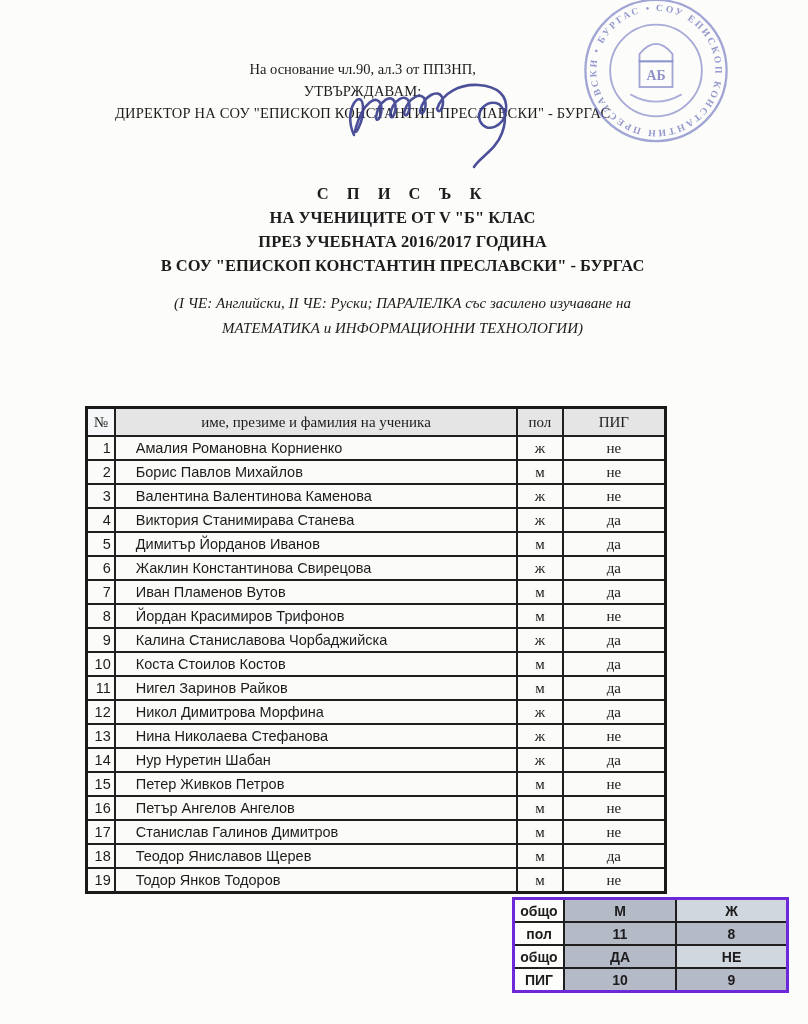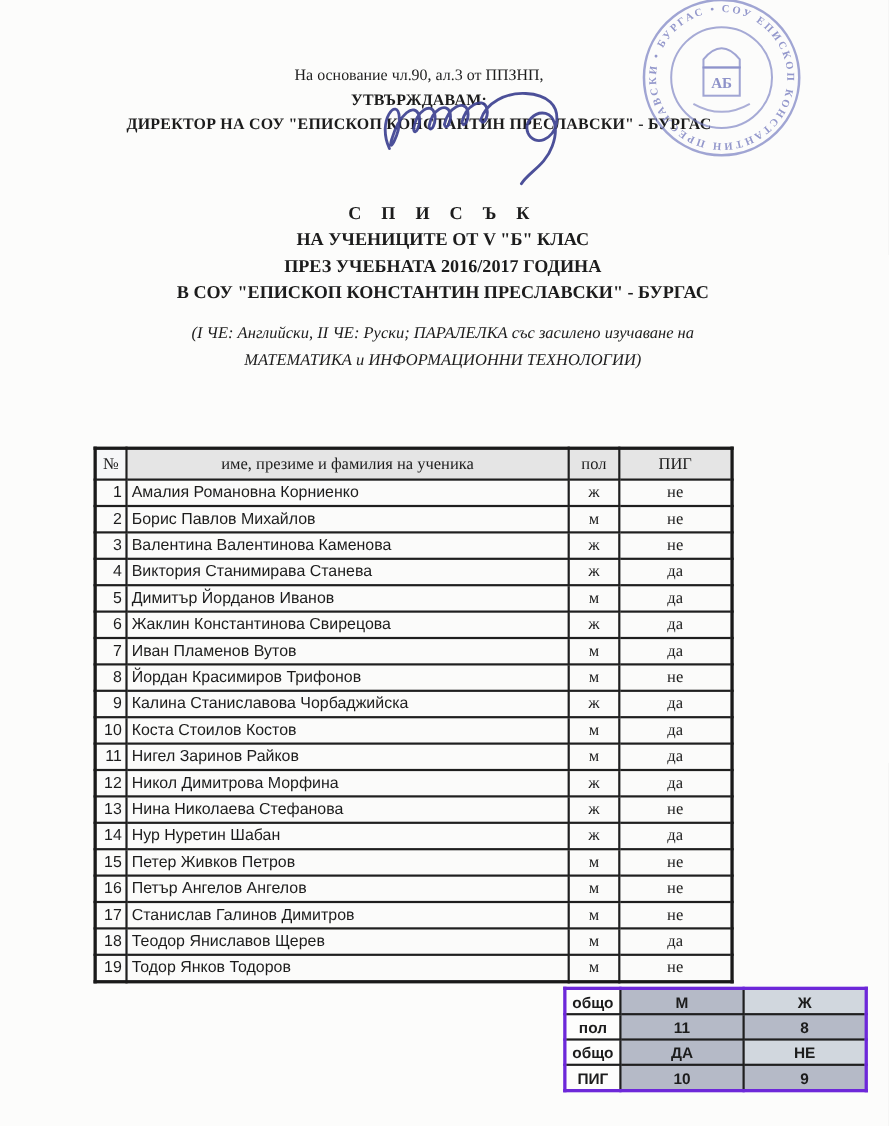--- a/index.html
+++ b/index.html
@@ -3,21 +3,21 @@
 <meta charset="utf-8">
 <style>
   html,body{margin:0;padding:0;background:#e9e9e9;}
   .page{
     position:relative; width:808px; height:1024px; margin:0 auto;
     background:#fcfcfb; overflow:hidden;
     font-family:"Liberation Serif", serif; color:#1c1c1c;
   }
   
   .top-block{position:absolute; left:115px; top:58px; font-size:14.5px; line-height:22px;text-align:center;}
-  .top-block .b{font-weight:bold; letter-spacing:.2px;}
+  .top-block .b{font-weight:normal; letter-spacing:.2px;}
   
   .signature{position:absolute; left:332px; top:55px; width:225px; height:115px;}
   
   .stamp{position:absolute; left:566px; top:-12px; width:180px; height:165px; opacity:.85;}
   
   .title-block{position:absolute; left:90px; top:182px; width:625px; text-align:center;
     font-weight:bold; font-size:16.5px; line-height:24px;}
   .title-block .sp{letter-spacing:7px;}
   
   .note-block{position:absolute; left:90px; top:291px; width:625px; text-align:center;
@@ -28,21 +28,21 @@
   
   table{border-collapse:collapse;}
   .main-table{position:absolute; left:85px; top:406px; width:582px; table-layout:fixed;}
   .main-table th,.main-table td{border:2px solid #1f1f1f; overflow:hidden; white-space:nowrap;}
   .main-table{border:3px solid #1a1a1a;}
   .main-table th{height:24px; background:#e5e5e5; font-weight:normal; font-size:15px;}
   .main-table th.h-num{background:#f6f7f8; }
   .main-table td{height:20px; font-size:15px; background:#fbfbfa;}
   .col-num{width:28px;} .col-name{width:399px;} .col-gender{width:45px;} .col-pig{width:102px;}
   .main-table td.c-num{font-family:"Liberation Sans",sans-serif; text-align:right; padding-right:3px; font-size:14.5px;}
-  .main-table td.c-name{font-family:"Liberation Sans",sans-serif; text-align:left; padding-left:4px; font-size:14.5px;}
+  .main-table td.c-name{font-family:"Liberation Sans",sans-serif; text-align:left; padding-left:20px; font-size:14.5px;}
   .main-table td.c-gender,.main-table td.c-pig{text-align:center; font-size:15px;}
   
   .sum-table{position:absolute; left:512px; top:897px; width:261px; table-layout:fixed;
     font-family:"Liberation Sans",sans-serif; font-weight:bold; font-size:14px;}
   .sum-table td{border:2px solid #1f1f1f; height:19px; text-align:center;}
   .sum-table{border:3px solid #6d28d9;}
   .sum-table td.lbl{background:#fdfdfc; width:46px;}
   .sum-table td.a{background:#b5bac7; width:108px;}
   .sum-table td.bcol{width:107px;}
   .sum-table tr:nth-child(odd) td.bcol{background:#d1d7de;}

